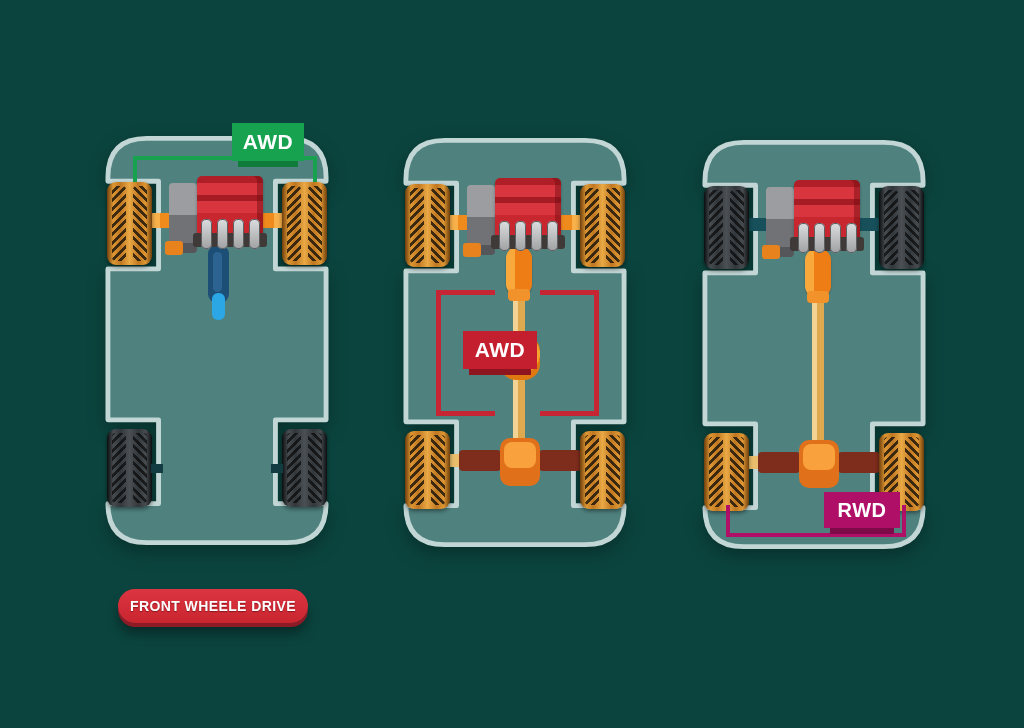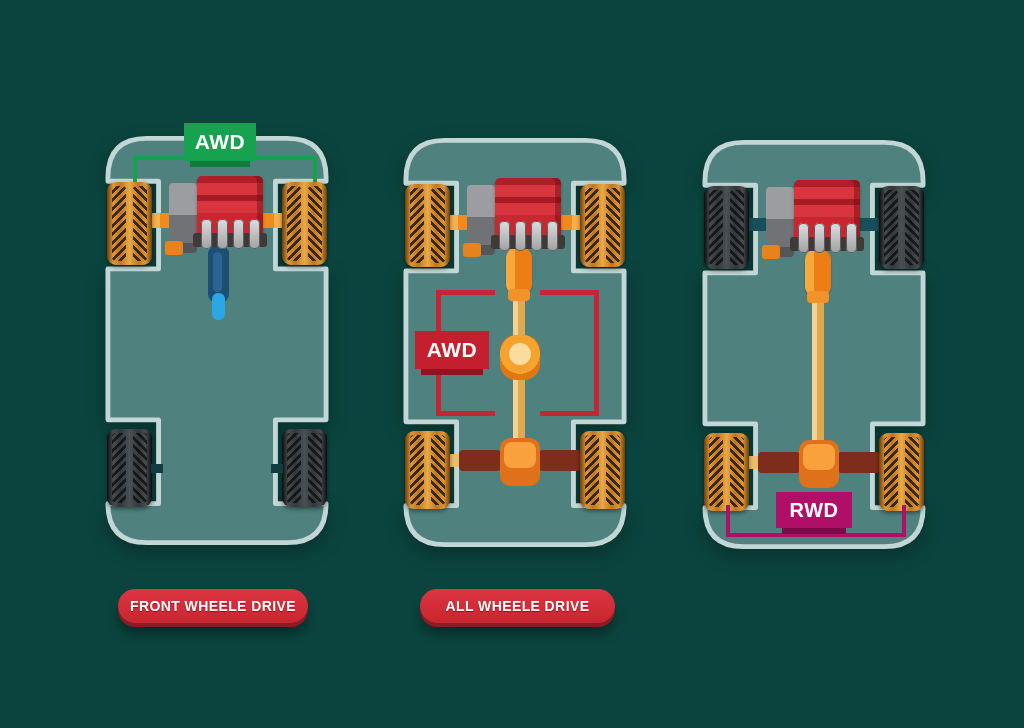--- a/index.html
+++ b/index.html
@@ -60,21 +60,21 @@
   .diff{position:absolute;left:97px;top:303px;width:40px;height:48px;border-radius:10px;background:#e0701a;}
   .diff::after{content:"";position:absolute;left:4px;top:4px;width:32px;height:26px;border-radius:8px;background:#f9a13c;}
   .axle-rear-bar{position:absolute;left:44px;top:319px;width:136px;height:13px;background:#e9bd6c;border-radius:4px;}
   .axle-dark{position:absolute;top:315px;width:42px;height:21px;background:#7e2c1c;border-radius:4px;}
   .axle-dark.l{left:56px;} .axle-dark.r{left:136px;}
 
   
   .bracket-green{position:absolute;left:28px;top:23px;width:176px;height:29px;
     border:4px solid #17a250;border-bottom:none;}
   .badge{position:absolute;display:flex;align-items:center;justify-content:center;
-    color:#fff;font-weight:700;letter-spacing:.5px;z-index:6;}
+    color:#fff;font-weight:700;letter-spacing:.5px;z-index:6;margin-left:48px;}
   .badge .shade{position:absolute;left:6px;right:6px;bottom:-6px;height:6px;}
   .badge-green{left:79px;top:-10px;width:72px;height:38px;background:#17a250;font-size:21px;}
   .badge-green .shade{background:#0f7c3b;}
   .bracket-red{position:absolute;top:155px;width:54px;height:116px;border:5px solid #c62633;z-index:1;}
   .bracket-red.l{left:33px;border-right:none;}
   .bracket-red.r{left:137px;border-left:none;}
   .badge-red{left:12px;top:196px;width:74px;height:38px;background:#c41f2e;font-size:21px;}
   .badge-red .shade{background:#8e1520;}
   .bracket-rwd{position:absolute;left:24px;top:368px;width:172px;height:28px;
     border:4px solid #b00f68;border-top:none;z-index:5;}
@@ -188,17 +188,14 @@
     <div class="bracket-rwd"></div>
     <div class="badge badge-rwd">
       <span>RWD</span>
       <div class="shade"></div>
     </div>
   </div>
 
   <div class="pill" style="left:118px;width:190px;">
     <span>FRONT WHEELE DRIVE</span>
   </div>
-  <div class="pill" style="left:420px;width:195px;">
-    <span>ALL WHEELE DRIVE</span>
-  </div>
 
 </div>
 
 </body></html>

